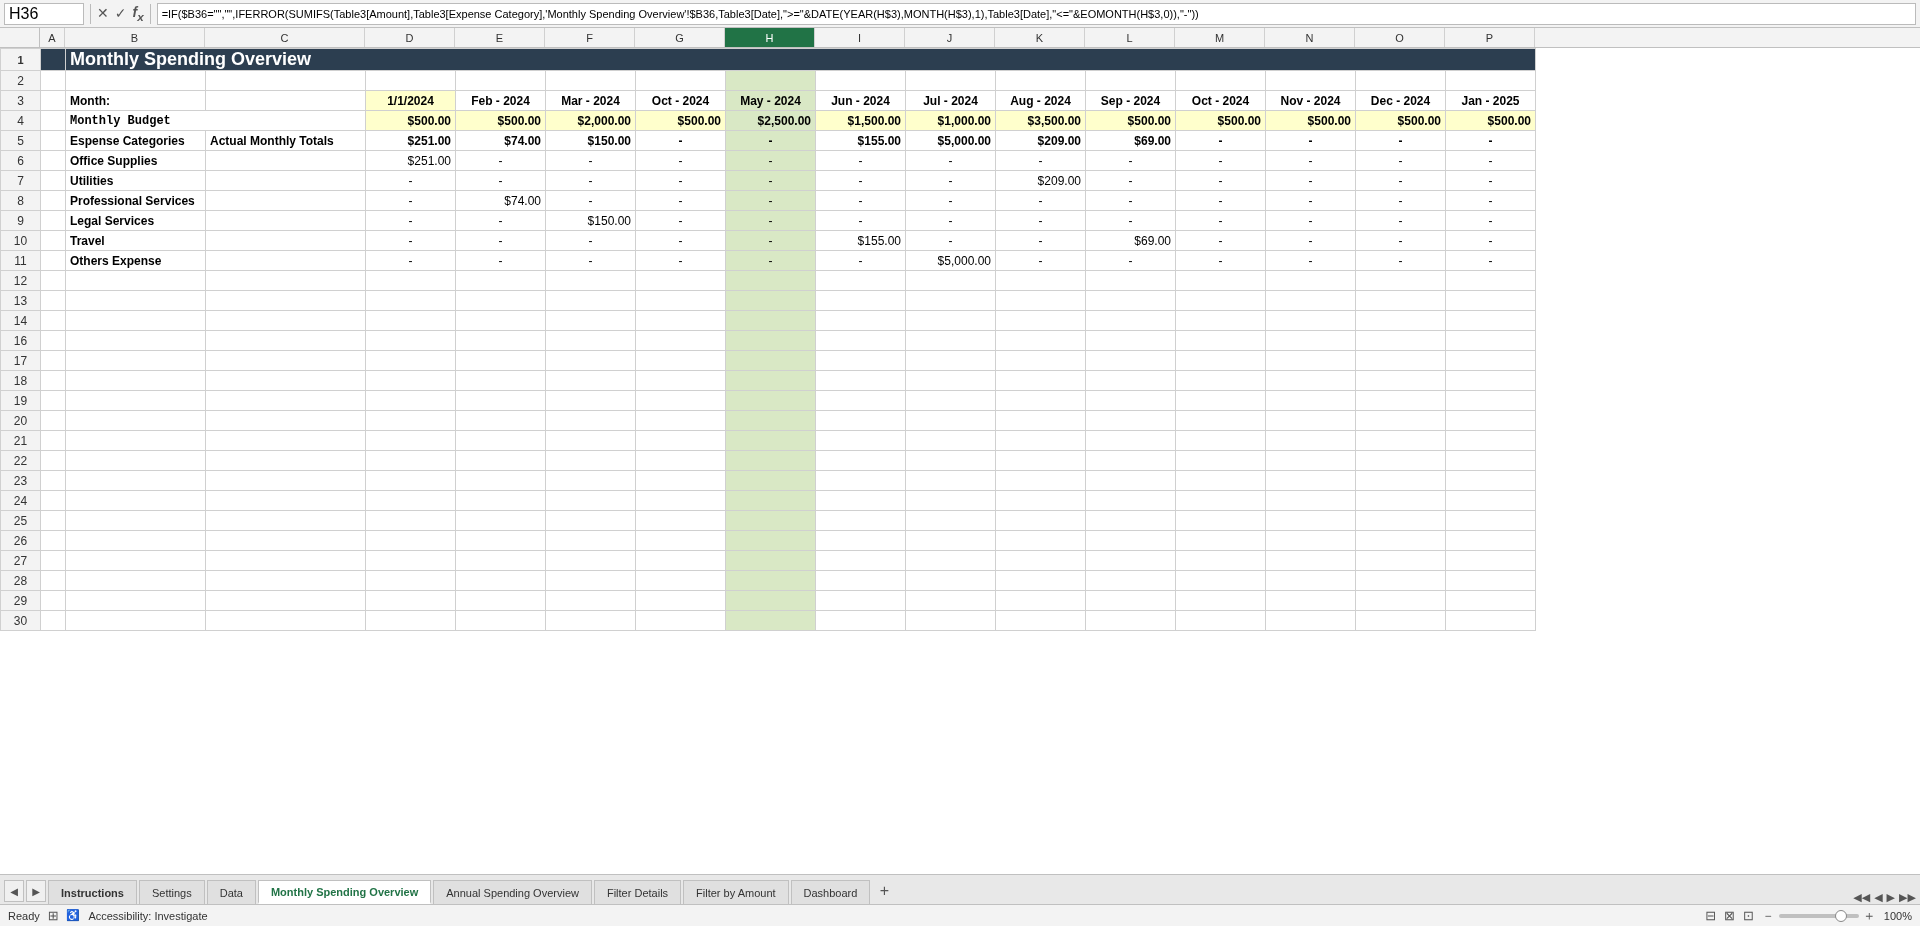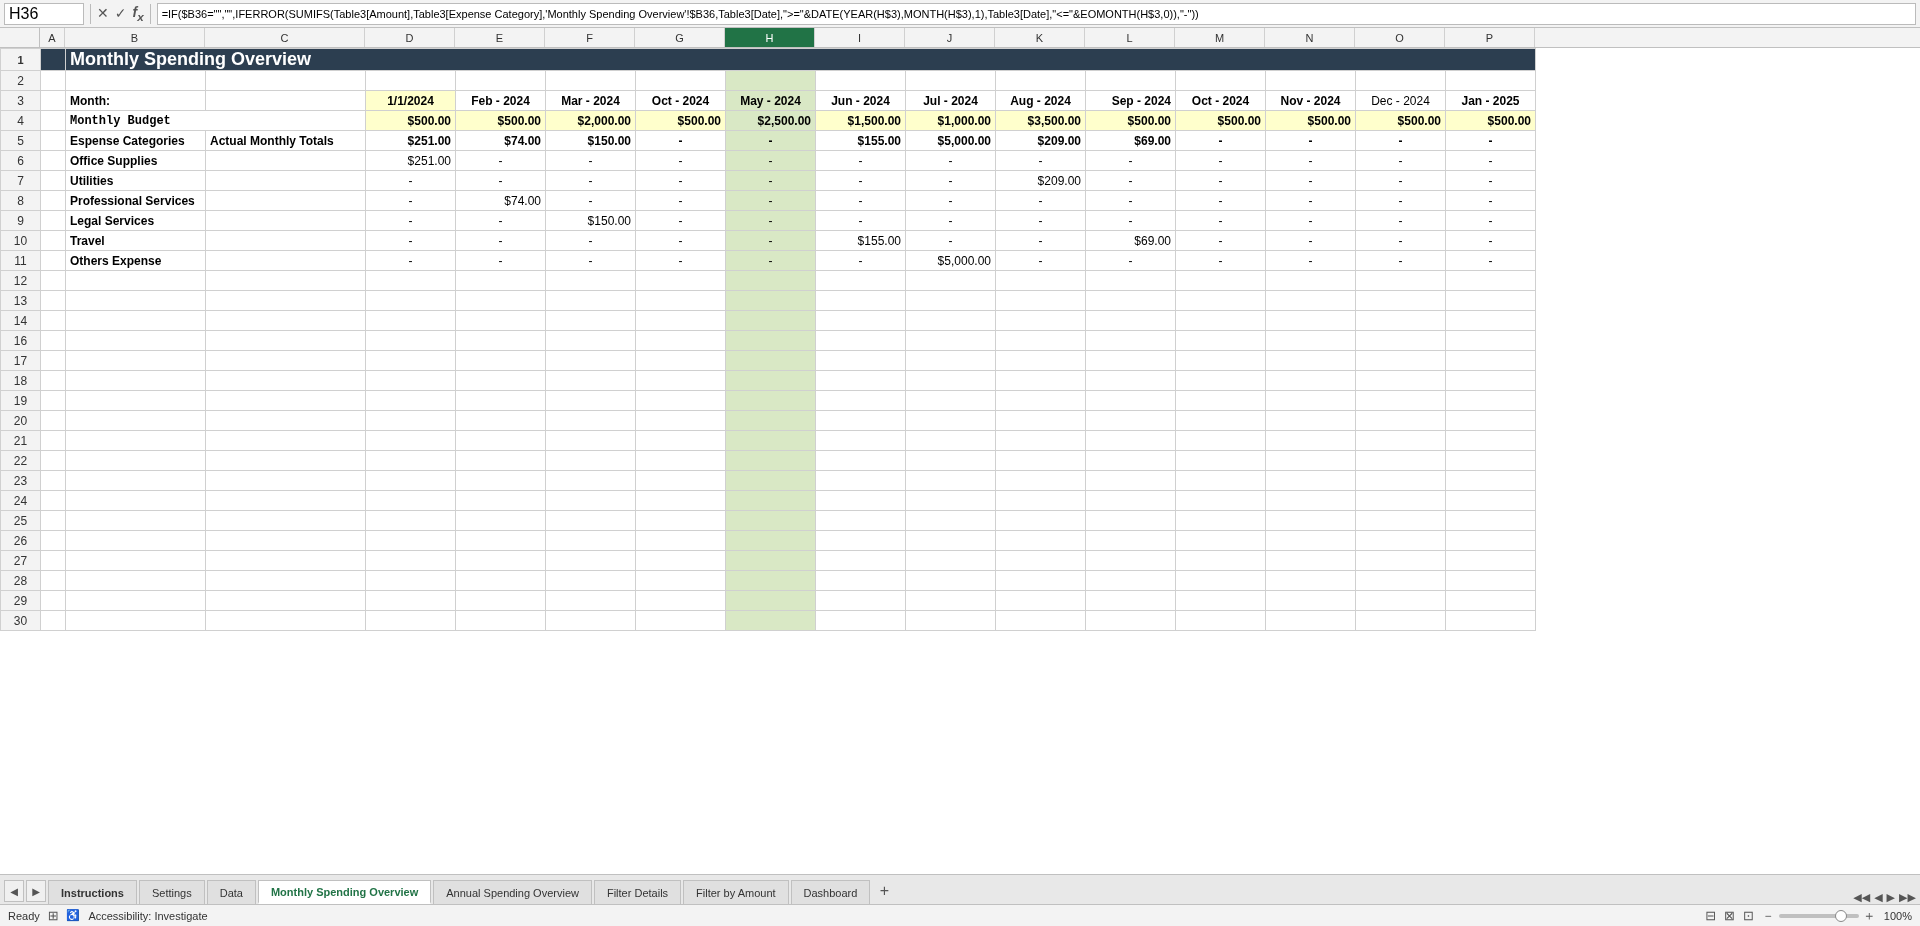--- a/index.html
+++ b/index.html
@@ -302,24 +302,24 @@
           <td class="cell cat-label" style="font-weight:bold;">Month:</td>
           <td class="cell"></td>
           <td class="cell cell-center month-col-yellow" style="font-weight:bold;">1/1/2024</td>
           <td class="cell cell-center" style="font-weight:bold;">Feb - 2024</td>
           <td class="cell cell-center" style="font-weight:bold;">Mar - 2024</td>
           <td class="cell cell-center" style="font-weight:bold;">Oct - 2024</td>
           <td class="cell cell-center selected-col-h" style="font-weight:bold;">May - 2024</td>
           <td class="cell cell-center" style="font-weight:bold;">Jun - 2024</td>
           <td class="cell cell-center" style="font-weight:bold;">Jul - 2024</td>
           <td class="cell cell-center" style="font-weight:bold;">Aug - 2024</td>
-          <td class="cell cell-center" style="font-weight:bold;text-align:right;">Sep - 2024</td>
+          <td class="cell cell-center" style="font-weight:bold;">Sep - 2024</td>
           <td class="cell cell-center" style="font-weight:bold;">Oct - 2024</td>
           <td class="cell cell-center" style="font-weight:bold;">Nov - 2024</td>
-          <td class="cell cell-center" style="font-weight:normal;">Dec - 2024</td>
+          <td class="cell cell-center" style="font-weight:bold;">Dec - 2024</td>
           <td class="cell cell-center" style="font-weight:bold;">Jan - 2025</td>
         </tr>
 
         <tr>
           <td class="row-num">4</td>
           <td class="cell"></td>
           <td class="cell cat-label" colspan="2" style="font-weight:bold;font-family:Liberation Mono, monospace;">Monthly Budget</td>
           <td class="cell cell-right month-col-yellow" style="font-weight:bold;">$500.00</td>
           <td class="cell cell-right month-col-yellow" style="font-weight:bold;">$500.00</td>
           <td class="cell cell-right month-col-yellow" style="font-weight:bold;">$2,000.00</td>

